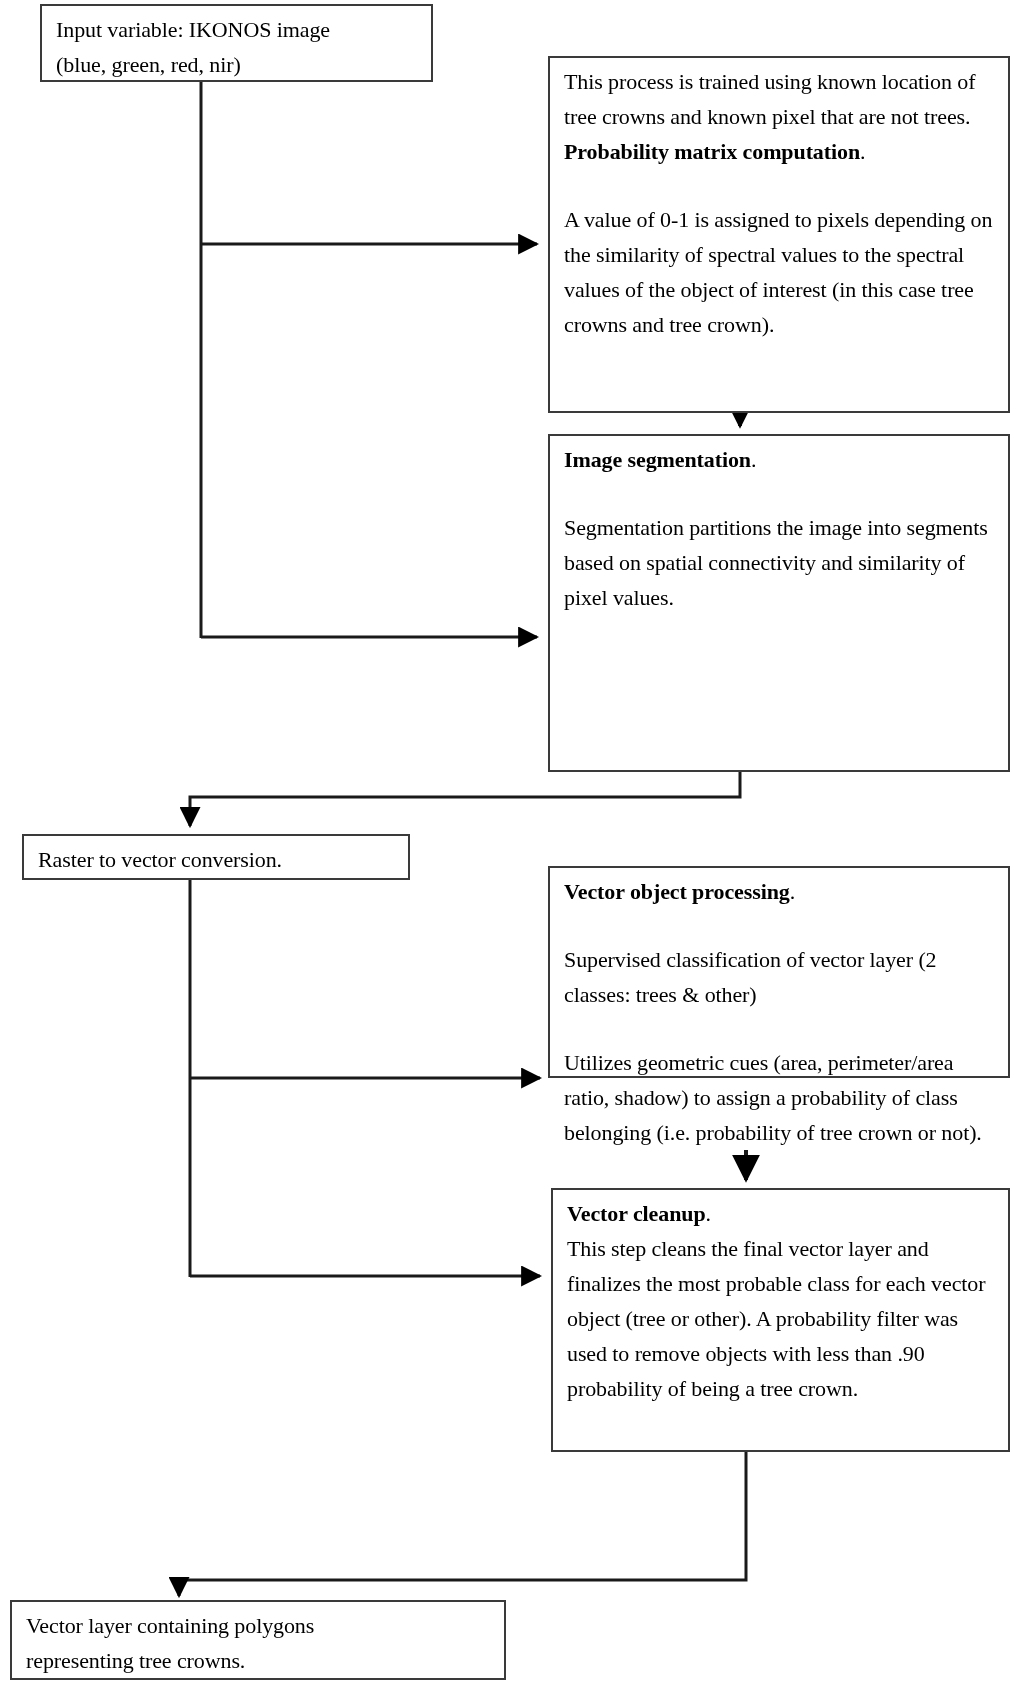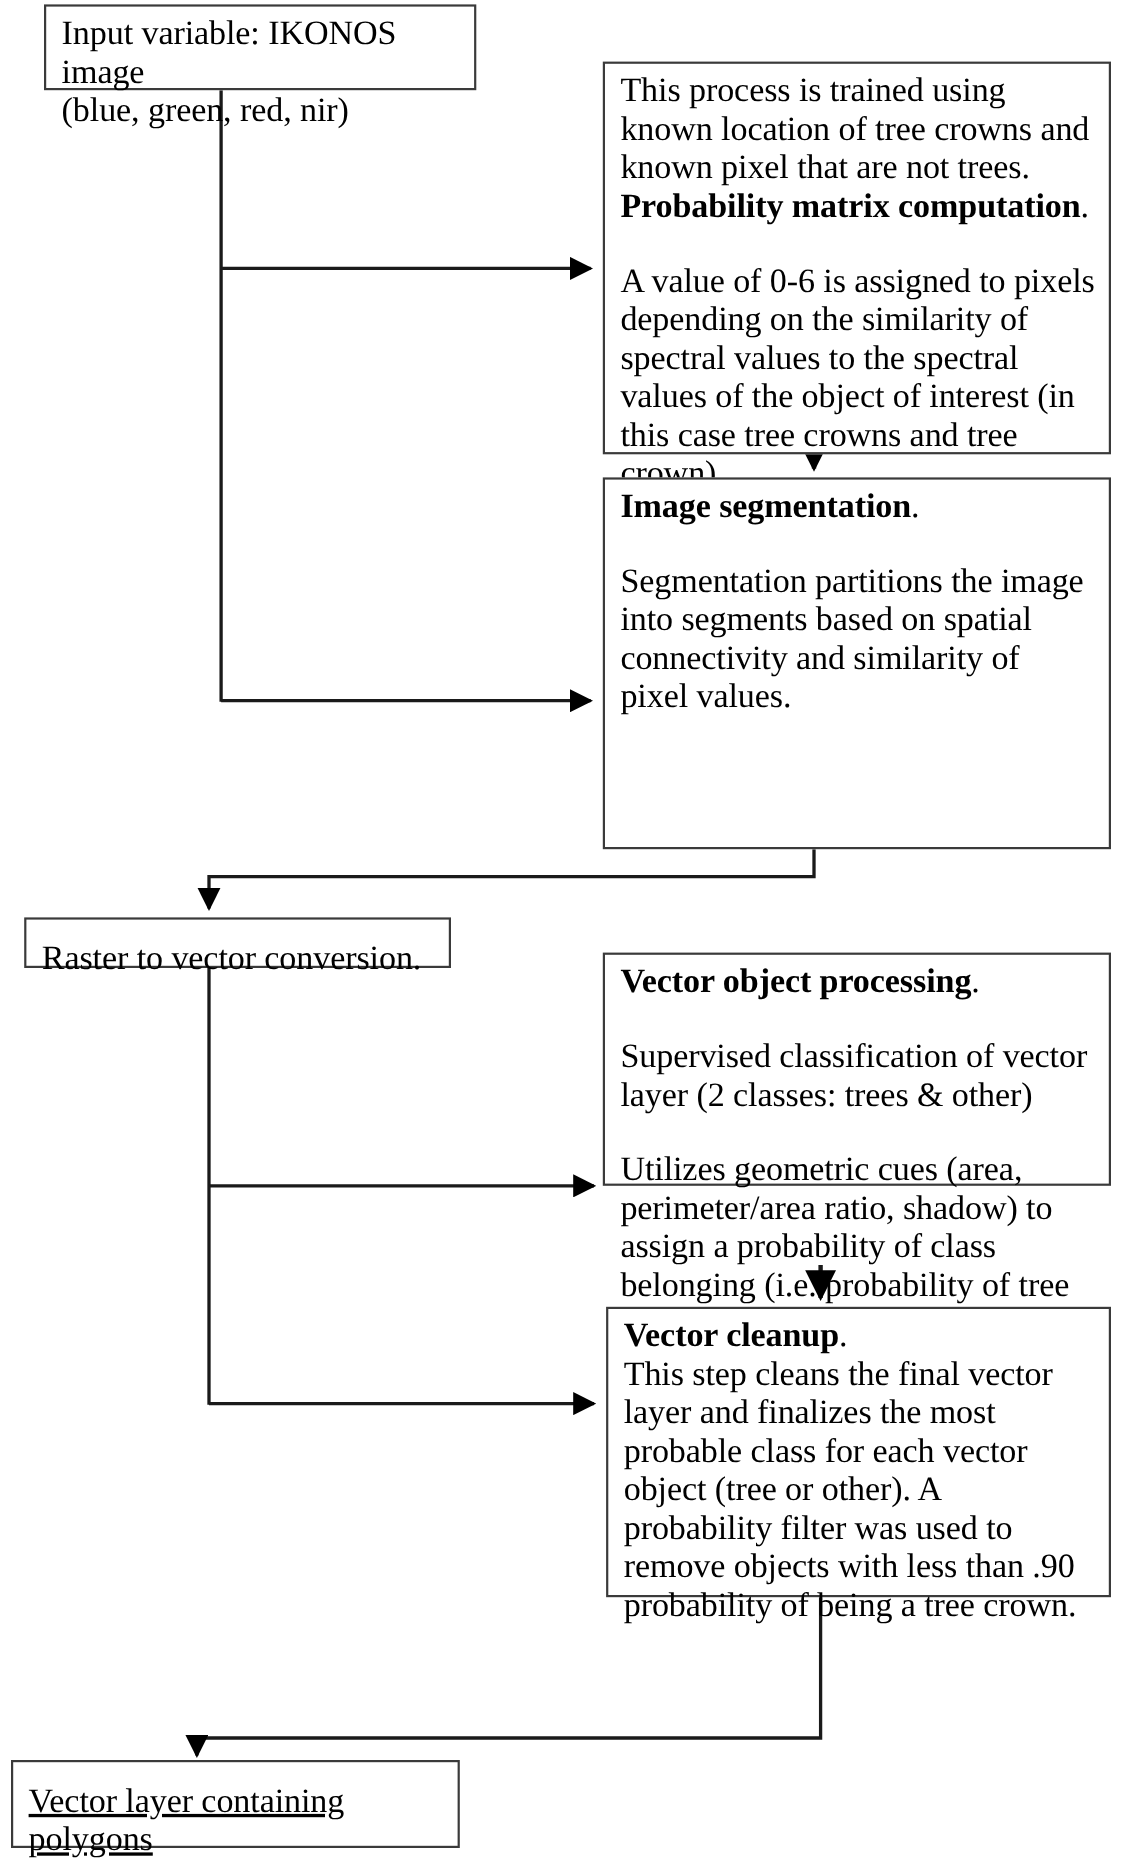--- a/index.html
+++ b/index.html
@@ -11,40 +11,40 @@
     position:relative;
     overflow:hidden;
   }
   #canvas{position:absolute;left:0;top:0;width:1024px;height:1692px;}
   .box{
     position:absolute;
     box-sizing:border-box;
     border:2px solid #3a3a3a;
     background:#ffffff;
     padding:6px 12px 6px 14px;
-    font-size:31px;
+    font-size:22px;
     line-height:35px;
     letter-spacing:-0.1px;
   }
   .box p{margin:0;}
   .box p.gap{margin-top:33px;}
   .box b{font-weight:bold;}
   svg.lines{position:absolute;left:0;top:0;width:1024px;height:1692px;pointer-events:none;}
 
   
   #box-input        {left:40px;  top:4px;    width:393px; height:78px;}
   #box-probability  {left:548px; top:56px;   width:462px; height:357px;}
   #box-segmentation {left:548px; top:434px;  width:462px; height:338px;}
   #box-raster       {left:22px;  top:834px;  width:388px; height:46px;}
   #box-vecobj       {left:548px; top:866px;  width:462px; height:212px;}
   #box-cleanup      {left:551px; top:1188px; width:459px; height:264px;}
-  #box-output       {left:10px;  top:1600px; width:408px; height:80px;text-decoration:underline;}
+  #box-output       {left:10px;  top:1600px; width:496px; height:80px;}
 
   
-  #box-raster, #box-output{padding-top:17px;}
+  #box-raster, #box-output{padding-top:6px;}
 </style>
 </head>
 <body>
 
 <div id="canvas">
 
   <svg class="lines" viewBox="0 0 1024 1692" xmlns="http://www.w3.org/2000/svg">
     <defs>
       <marker id="arrow" viewBox="0 0 10 10" refX="9" refY="5" markerWidth="7" markerHeight="7" orient="auto-start-reverse">
         <path d="M 0 0 L 10 5 L 0 10 z" fill="#000000"></path>
@@ -93,21 +93,21 @@
   </svg>
 
   <div class="box" id="box-input">
     <p>Input variable: IKONOS image</p>
     <p>(blue, green, red, nir)</p>
   </div>
 
   <div class="box" id="box-probability">
     <p>This process is trained using known location of tree crowns and known pixel that are not trees.</p>
     <p><b>Probability matrix computation</b><span>.</span></p>
-    <p class="gap">A value of 0-6 is assigned to pixels depending on the similarity of spectral values to the spectral values of the object of interest (in this case tree crowns and tree crown).</p>
+    <p class="gap">A value of 0-1 is assigned to pixels depending on the similarity of spectral values to the spectral values of the object of interest (in this case tree crowns and tree crown).</p>
   </div>
 
   <div class="box" id="box-segmentation">
     <p><b>Image segmentation</b><span>.</span></p>
     <p class="gap">Segmentation partitions the image into segments based on spatial connectivity and similarity of pixel values.</p>
   </div>
 
   <div class="box" id="box-raster">
     <p>Raster to vector conversion.</p>
   </div>

